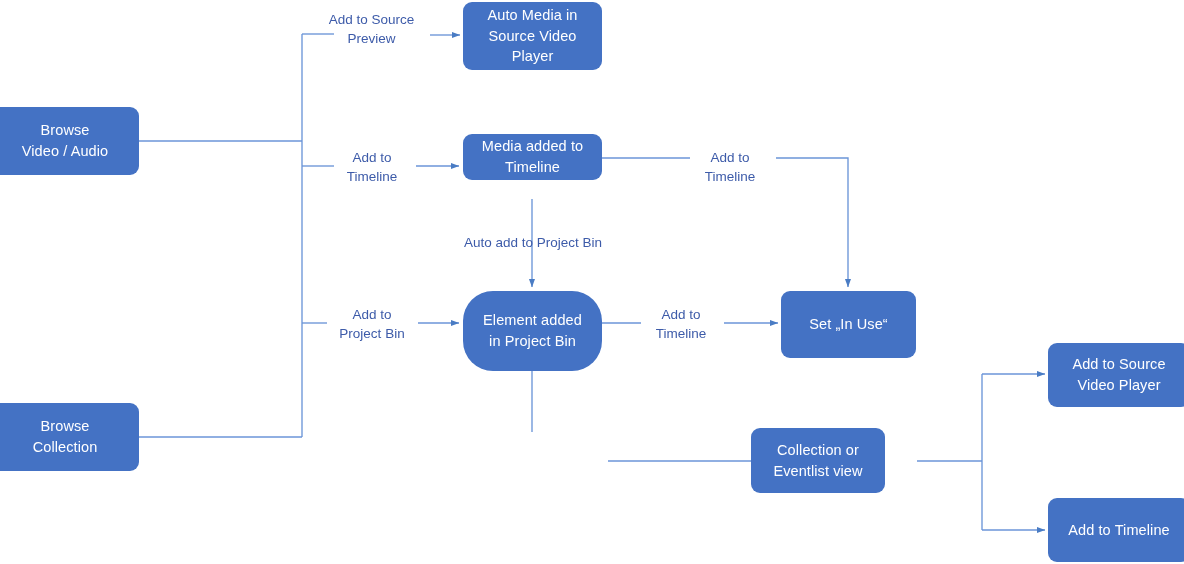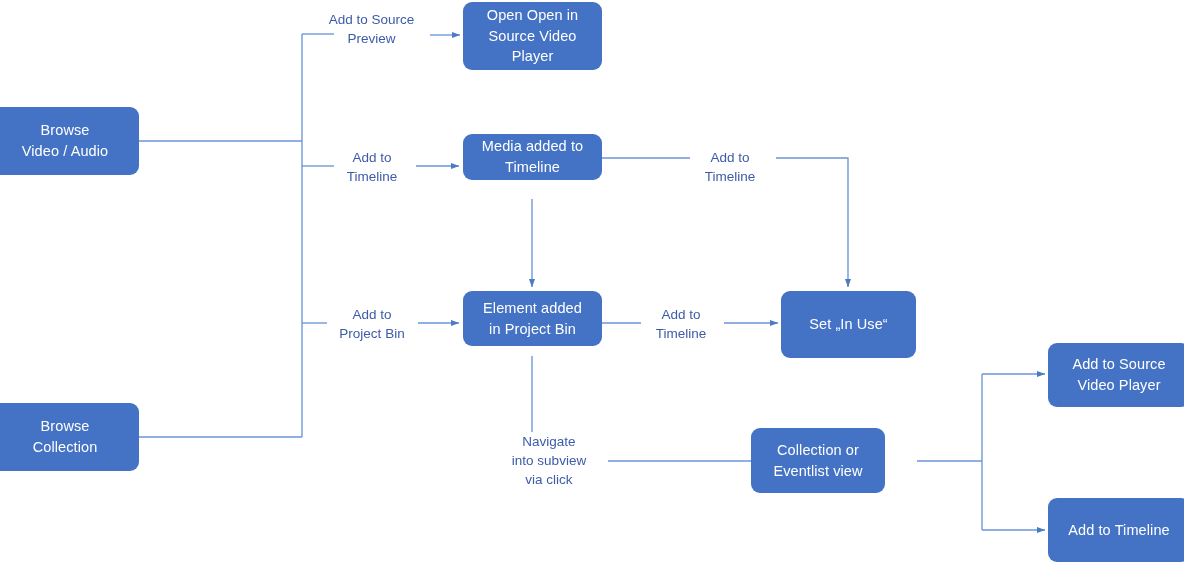--- a/index.html
+++ b/index.html
@@ -94,28 +94,28 @@
       <path d="M917,461 L982,461"></path>
       <path d="M982,374 L982,530"></path>
       <path d="M982,374 L1045,374" marker-end="url(#ah)"></path>
       <path d="M982,530 L1045,530" marker-end="url(#ah)"></path>
     </g>
   </svg>
 
   <div class="node" style="left:-9px; top:107px; width:148px; height:68px;">Browse
 Video / Audio</div>
 
-  <div class="node" style="left:463px; top:2px; width:139px; height:68px;">Open Open in
+  <div class="node" style="left:463px; top:2px; width:139px; height:68px;">Auto Media in
 Source Video
 Player</div>
 
   <div class="node" style="left:463px; top:134px; width:139px; height:46px;">Media added to
 Timeline</div>
 
-  <div class="node" style="left:463px; top:291px; width:139px; height:55px;">Element added
+  <div class="node" style="left:463px; top:291px; width:139px; height:80px;border-radius:30px;">Element added
 in Project Bin</div>
 
   <div class="node" style="left:781px; top:291px; width:135px; height:67px;">Set „In Use“</div>
 
   <div class="node" style="left:-9px; top:403px; width:148px; height:68px;">Browse
 Collection</div>
 
   <div class="node" style="left:751px; top:428px; width:134px; height:65px;">Collection or
 Eventlist view</div>
 
@@ -126,24 +126,22 @@
 
   <div class="edge-label" style="left:310px; top:10px; width:123px;">Add to Source
 Preview</div>
 
   <div class="edge-label" style="left:330px; top:148px; width:84px;">Add to
 Timeline</div>
 
   <div class="edge-label" style="left:688px; top:148px; width:84px;">Add to
 Timeline</div>
 
+  <div class="edge-label" style="left:440px; top:233px; width:186px;">Auto add to Project Bin</div>
 
   <div class="edge-label" style="left:324px; top:305px; width:96px;">Add to
 Project Bin</div>
 
   <div class="edge-label" style="left:639px; top:305px; width:84px;">Add to
 Timeline</div>
 
-  <div class="edge-label" style="left:493px; top:432px; width:112px;">Navigate
-into subview
-via click</div>
 
 </div>
 
 </body></html>

